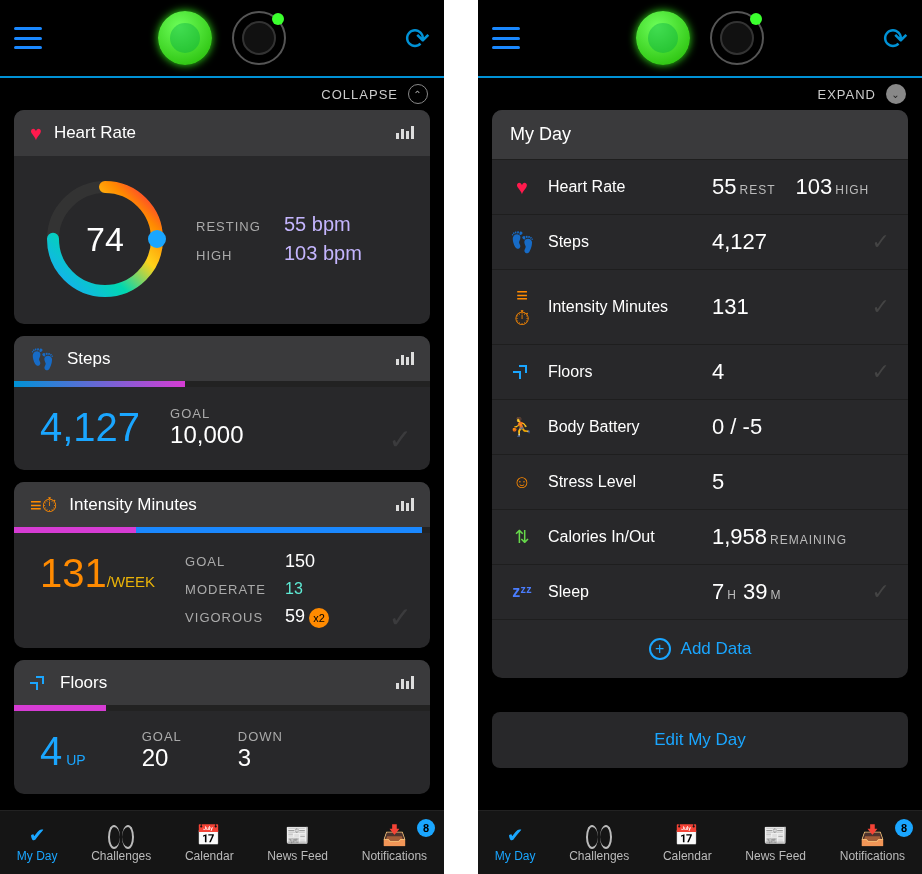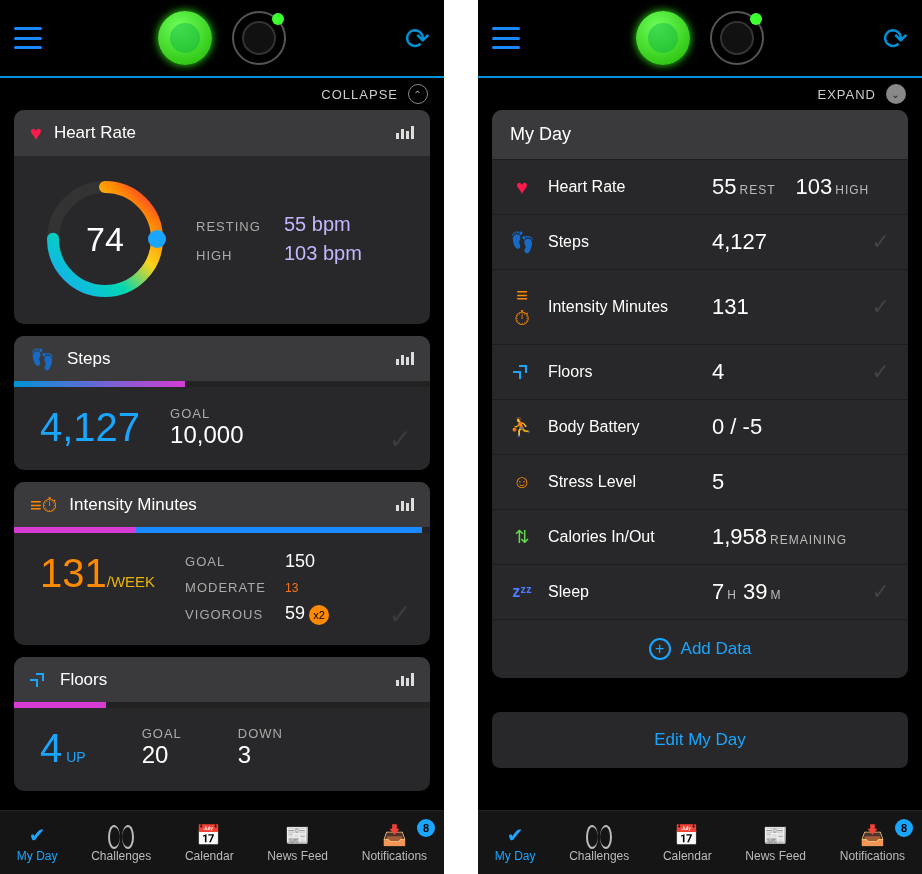--- a/index.html
+++ b/index.html
@@ -224,21 +224,21 @@
           <div class="fill grad-mix" style="width:98%"></div>
         </div>
       <div class="card-body" style="display:flex; gap:30px;">
         <div>
           <span class="big-orange">131</span><span class="unit" style="color:#eab308">/WEEK</span>
         </div>
         <div style="flex:1; display:grid; grid-template-columns:100px auto; row-gap:8px; align-items:center;">
           <span class="lbl" style="color:#aaa;font-size:13px;letter-spacing:1px">GOAL</span>
           <span style="color:#fff;font-size:18px">150</span>
           <span class="lbl" style="color:#aaa;font-size:13px;letter-spacing:1px">MODERATE</span>
-          <span style="color:#f97316;font-size:12px">13</span>
+          <span style="color:#5eead4;font-size:16px">13</span>
           <span class="lbl" style="color:#aaa;font-size:13px;letter-spacing:1px">VIGOROUS</span>
           <span><span style="color:#fff;font-size:18px">59</span><span class="x2badge">x2</span></span>
         </div>
         <span class="checkmark-ghost">✓</span>
       </div>
     </div>
 
     <div class="card">
       <div class="card-hdr">
         <span class="ico-floors"><span class="stairs"></span></span>

